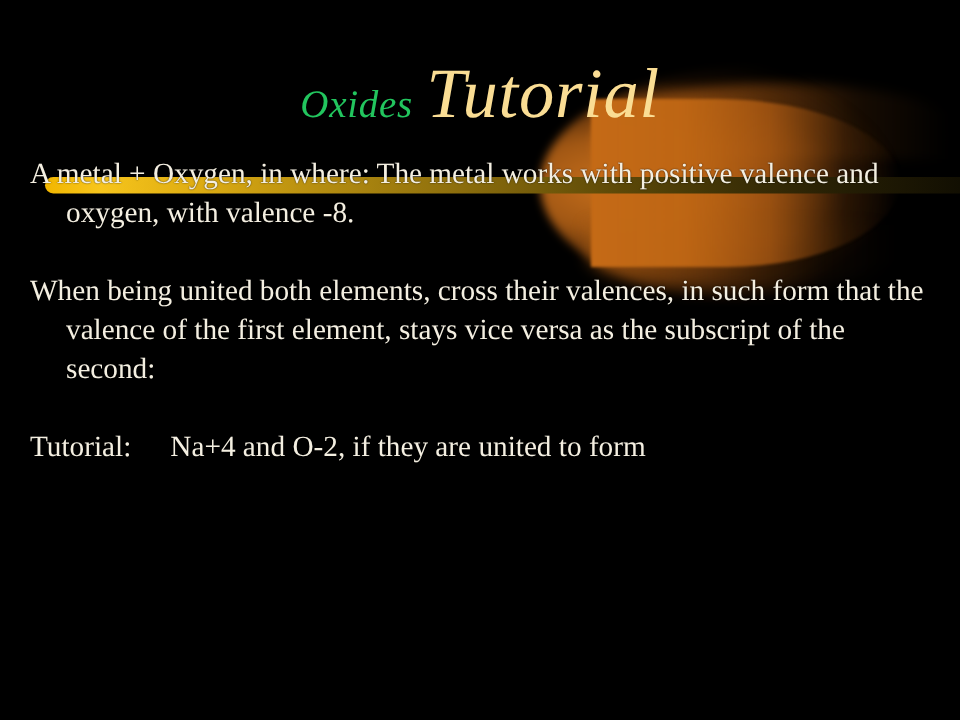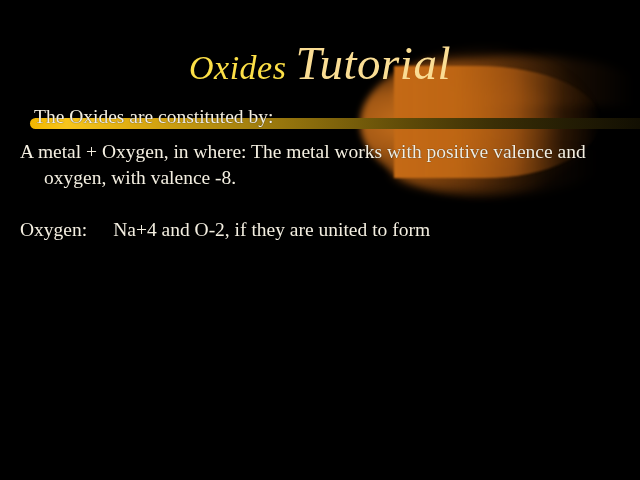--- a/index.html
+++ b/index.html
@@ -95,22 +95,22 @@
     left: 0;
     top: 40px;
     width: 640px;
     text-align: center;
     white-space: nowrap;
     line-height: 1;
     z-index: 5;
   }
   .title-part-small {
     font-style: italic;
-    font-size: 34px;
-    color: #fde047;
+    font-size: 26px;
+    color: #22c55e;
     letter-spacing: 0.5px;
   }
   .title-part-large {
     font-style: italic;
     font-size: 47px;
     color: #fadd94;
     letter-spacing: 0.5px;
     margin-left: 9px;
     margin-top: 20px;
   }
@@ -178,24 +178,24 @@
   <div class="glow-layer glow-core"></div>
 
   <div id="accent-bar"></div>
 
   <div id="title-block">
     <span class="title-part-small">Oxides</span><span class="title-part-large">Tutorial</span>
   </div>
 
   <div id="body-text">
 
-    <p class="para headline">The Oxides are constituted by:</p>
 
     <p class="para spacer-after">A metal + Oxygen, in where:  The metal works with positive valence and oxygen, with valence -8.</p>
 
+    <p class="para spacer-after">When being united both elements, cross their valences, in such form that the valence of the first element, stays vice versa as the subscript of the second:</p>
 
     <p class="para">
-      <span>Oxygen:</span><span class="gap"></span><span>Na+4 and O-2, if they are united to form</span>
+      <span>Tutorial:</span><span class="gap"></span><span>Na+4 and O-2, if they are united to form</span>
     </p>
 
   </div>
 
 </div>
 
 </body></html>

